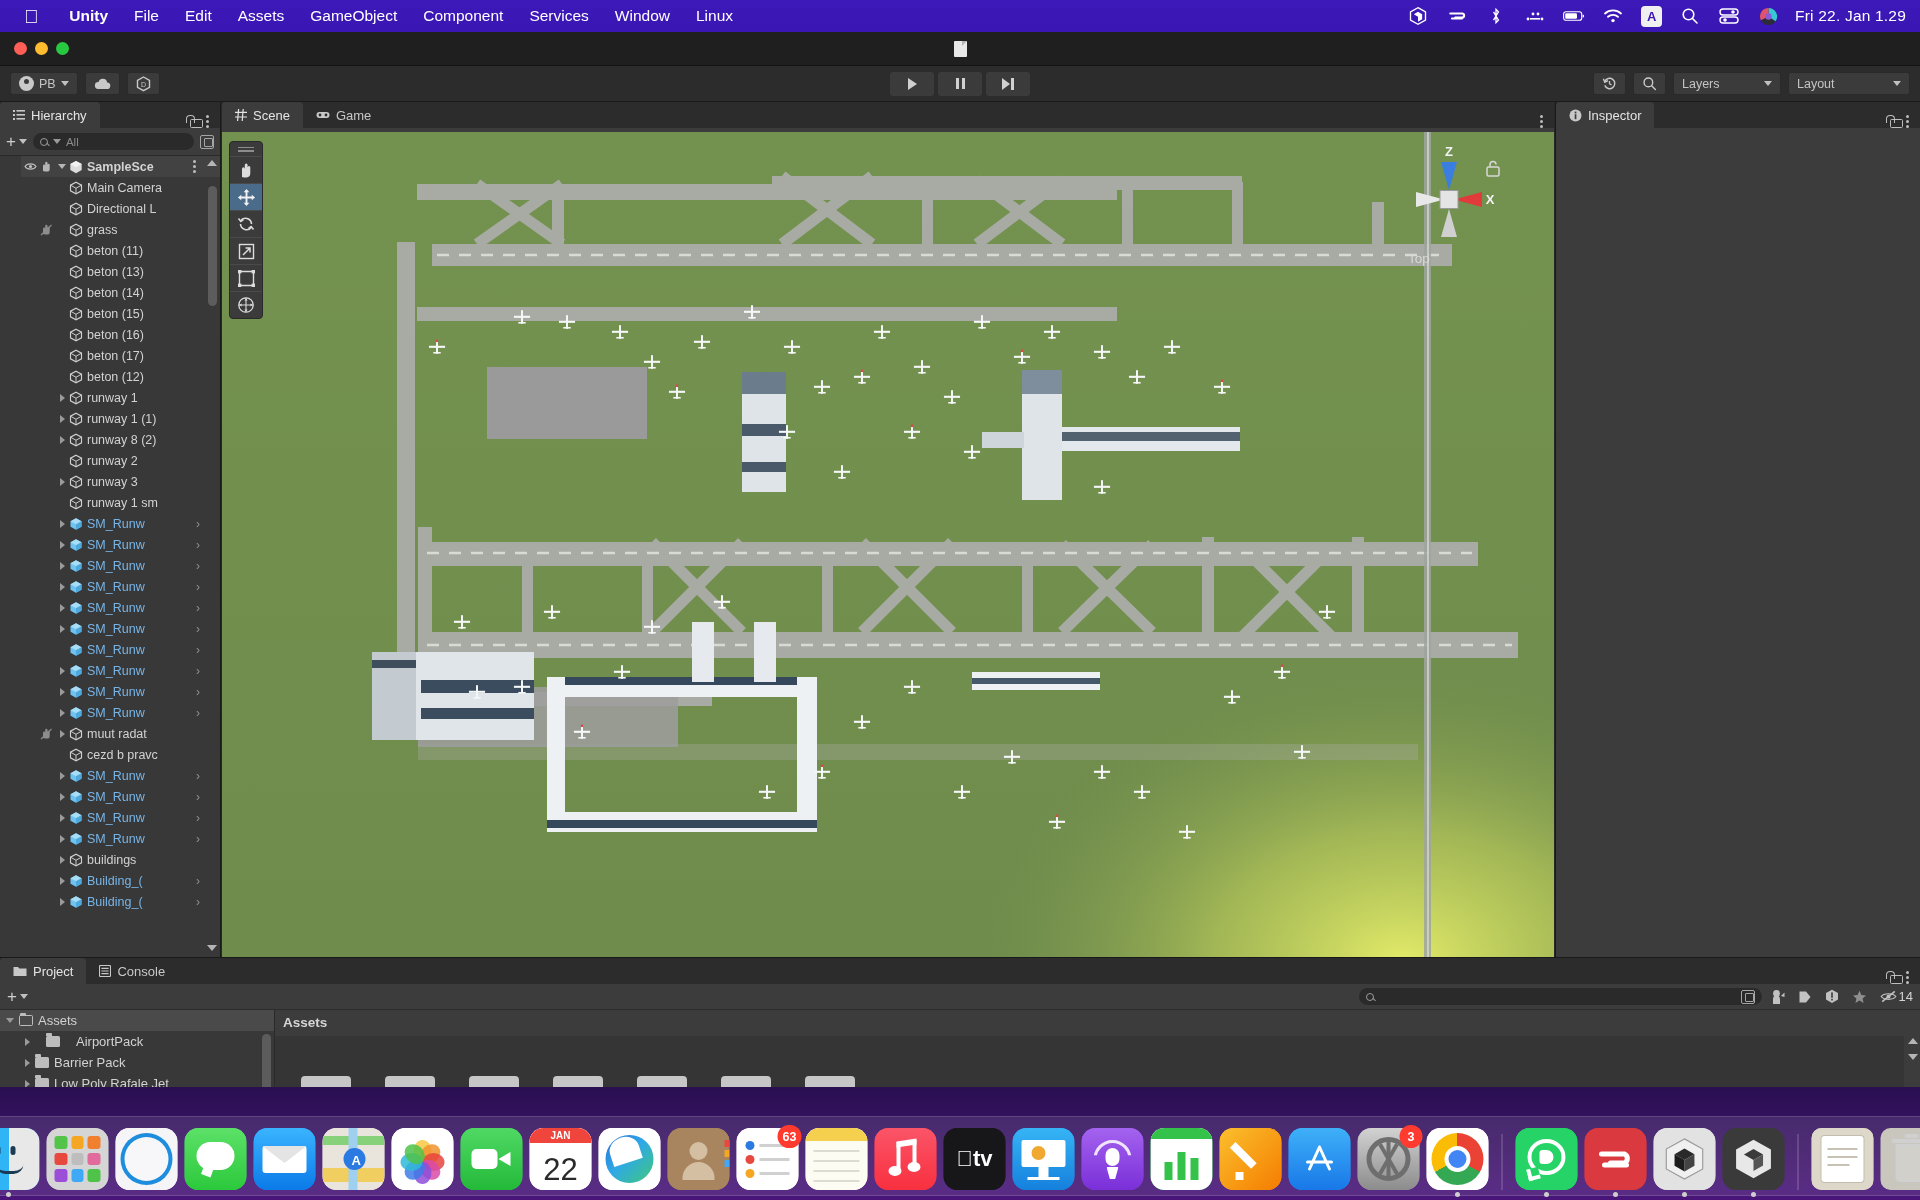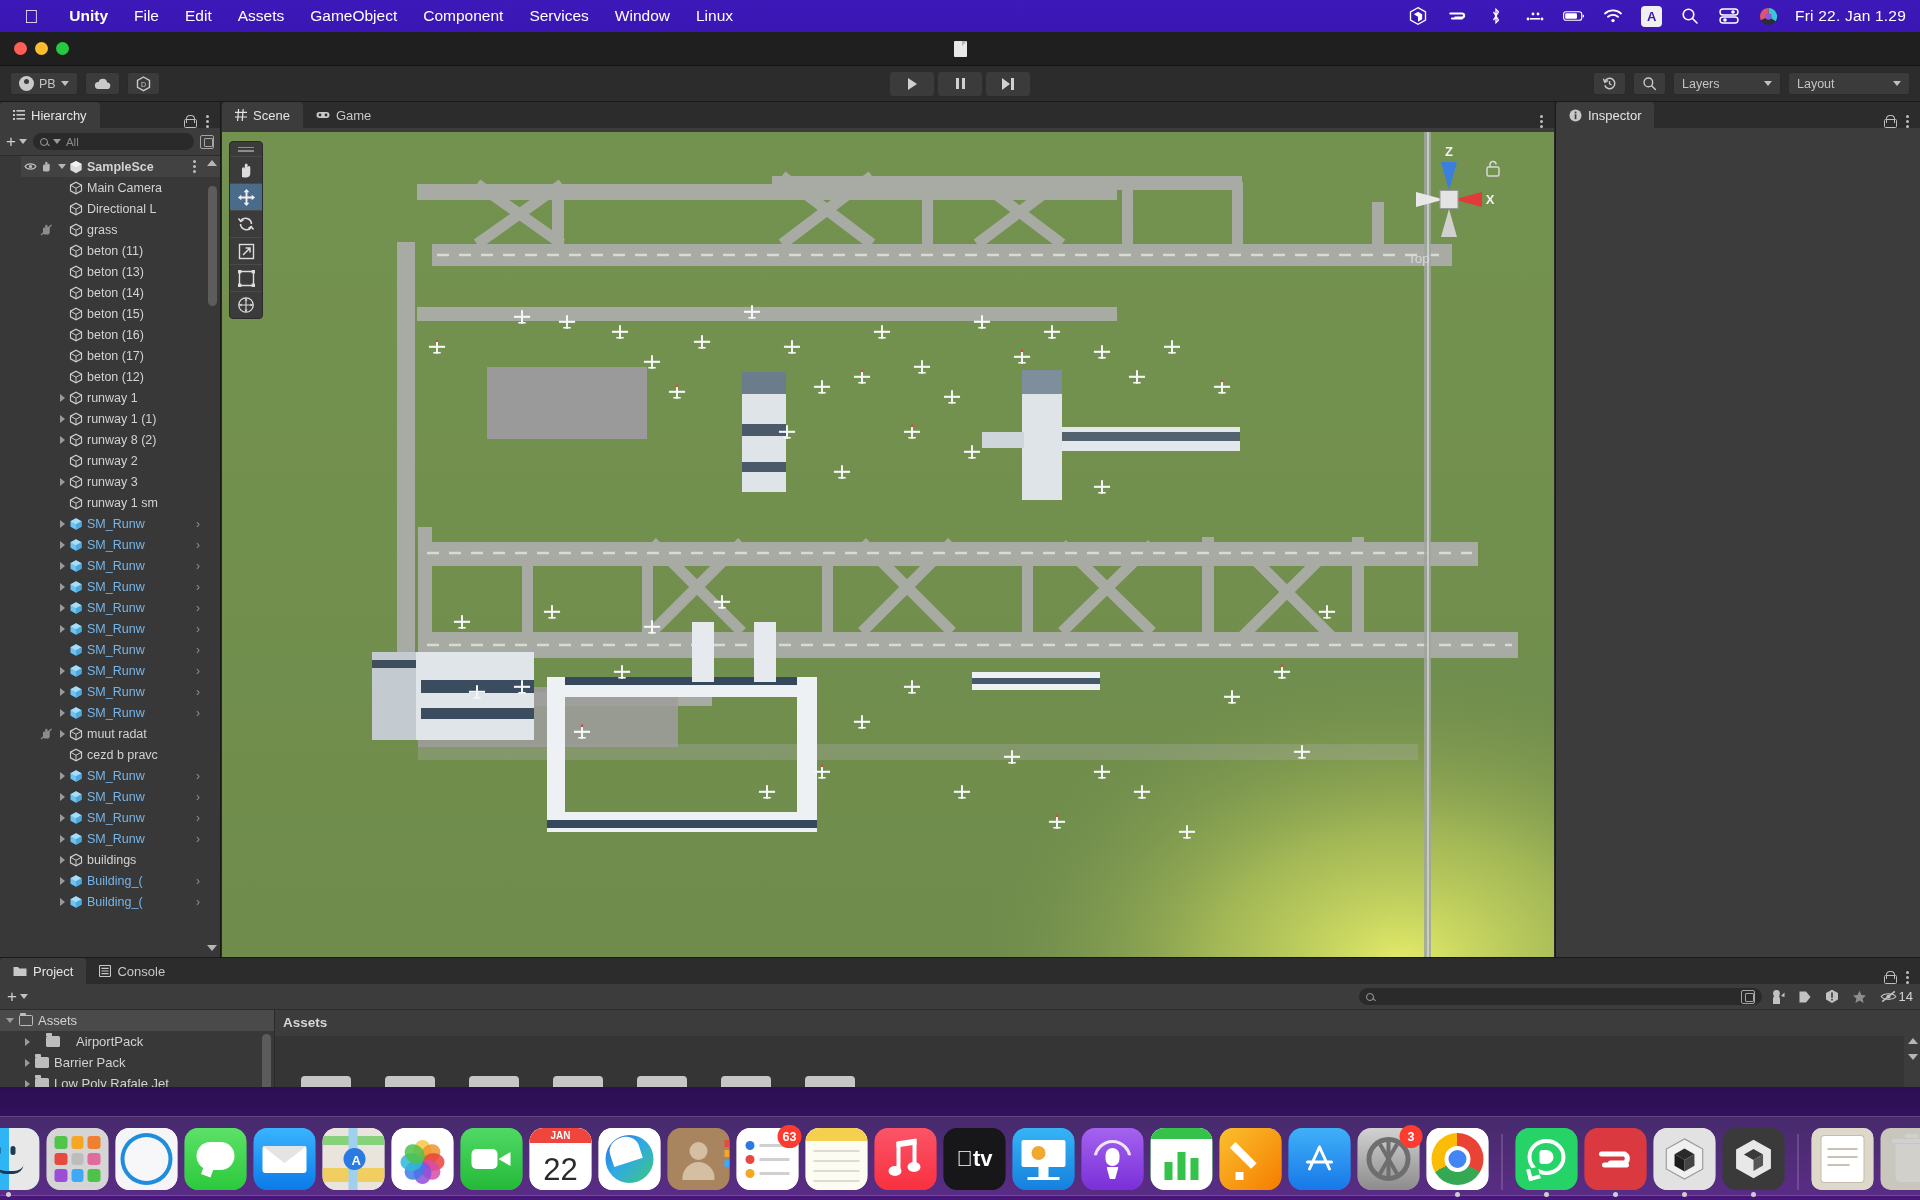--- a/index.html
+++ b/index.html
@@ -74,21 +74,21 @@
   .pause-i i { width:3px;height:11px;background:#d0d0d0;display:block; }
   .step-i { display:flex; align-items:center; gap:1px; }
   .step-i .t { width:0;height:0;border-left:8px solid #d0d0d0;border-top:6px solid transparent;border-bottom:6px solid transparent; }
   .step-i .b { width:3px;height:12px;background:#d0d0d0; }
   .tb-right { margin-left:auto; display:flex; align-items:center; gap:7px; }
 
   
   #dockarea { position:absolute; top:70px; left:0; width:1920px; height:855px; }
 
   
-  .panel-tabbar { height: 26px; background: #2c2c2c; display:flex; align-items:flex-end; position:relative; }
+  .panel-tabbar { height: 26px; background: #2c2c2c; display:flex; align-items:flex-end; position:relative;text-align:center; }
   .ptab {
     height: 26px; display:flex; align-items:center; gap:6px;
     padding: 0 13px; font-size:13px; color:#c8c8c8;
   }
   .ptab.active { background: #3c3c3c; border-top-left-radius:4px; border-top-right-radius:4px; color:#e4e4e4; }
   .ptab-right { margin-left:auto; display:flex; align-items:center; gap:11px; padding-right:11px; color:#b0b0b0; }
   .lock-ico { width:11px;height:13px; position:relative; }
   .lock-ico:before{content:'';position:absolute;bottom:0;width:11px;height:7px;border:1.4px solid #bdbdbd;border-radius:1.5px;}
   .lock-ico:after{content:'';position:absolute;top:0;left:2px;width:7px;height:7px;border:1.4px solid #bdbdbd;border-bottom:none;border-radius:4px 4px 0 0;}
   .kebab { display:flex;flex-direction:column;gap:2px; }

